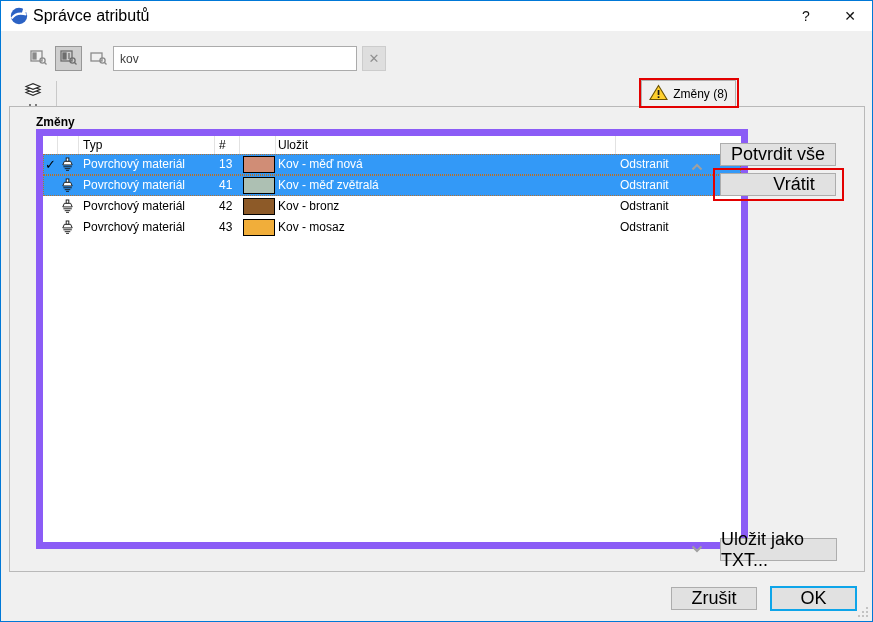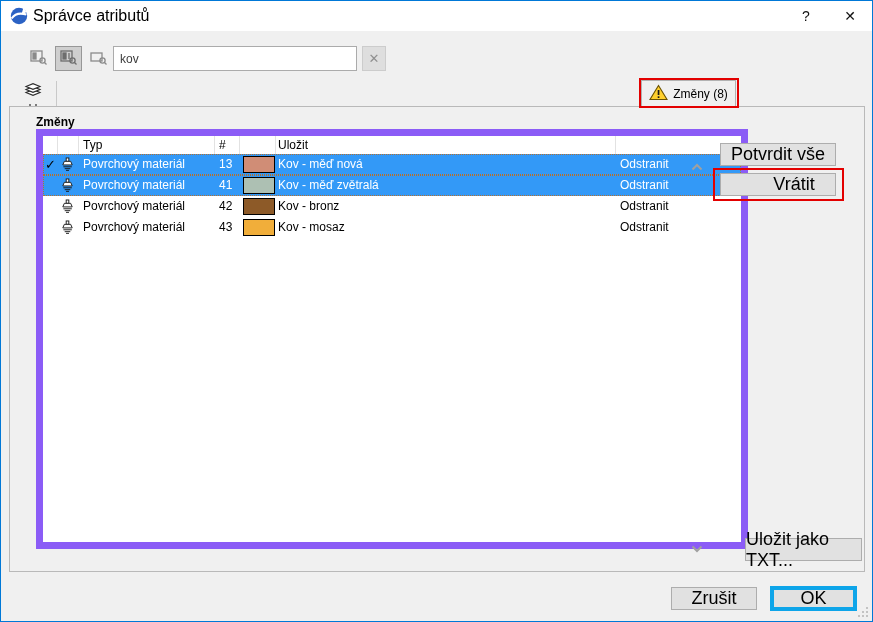--- a/index.html
+++ b/index.html
@@ -52,23 +52,23 @@
   .swatch{width:30px;height:15px;border:1px solid #000;}
   .row svg{display:block;}
 
   
   .scroll-arrow{width:14px;height:10px;display:flex;align-items:center;justify-content:center;}
 
   
   .btn{background:#e1e1e1;border:1px solid #adadad;display:flex;align-items:center;justify-content:center;font-family:"Liberation Sans",sans-serif;font-size:18px;color:#000;z-index:2;}
   .btn-confirm{left:719px;top:142px;width:116px;height:23px;}
   .btn-revert{left:719px;top:172px;width:116px;height:23px;padding-left:32px;}
-  .btn-save{left:744px;top:537px;width:117px;height:23px;}
+  .btn-save{left:719px;top:537px;width:117px;height:23px;}
   .btn-cancel{left:670px;top:586px;width:86px;height:23px;}
-  .btn-ok{left:769px;top:585px;width:87px;height:25px;border:4px solid #0ea5e9;}
+  .btn-ok{left:769px;top:585px;width:87px;height:25px;border:2px solid #0ea5e9;}
 
   .grip{right:3px;bottom:3px;width:12px;height:12px;}
 </style>
 </head>
 <body>
 
 <div class="window">
 
   <div class="abs titlebar">
     <span class="abs" style="left:9px;top:6px;">

